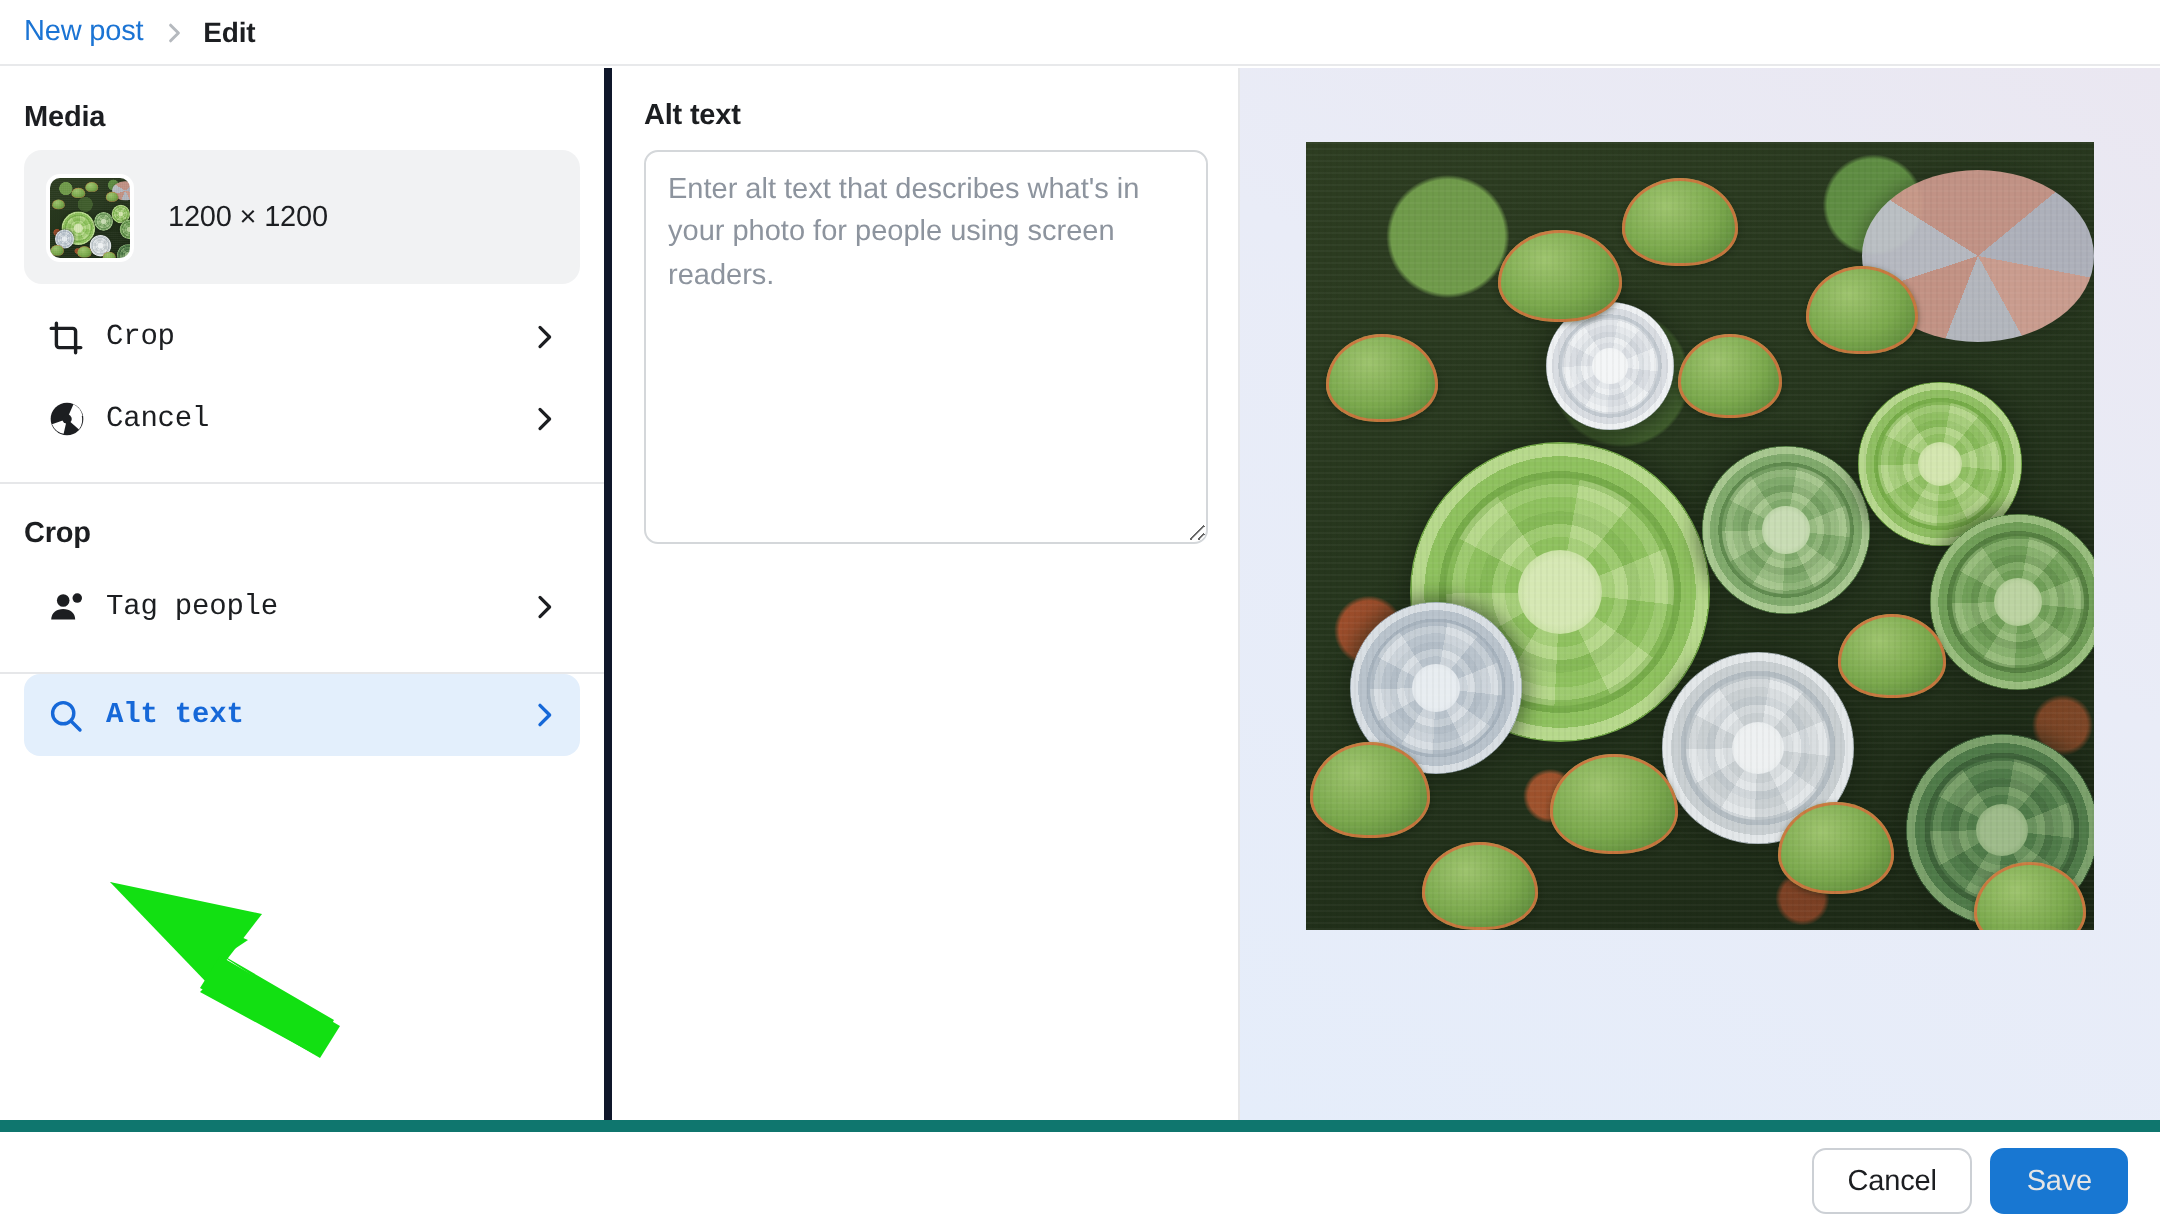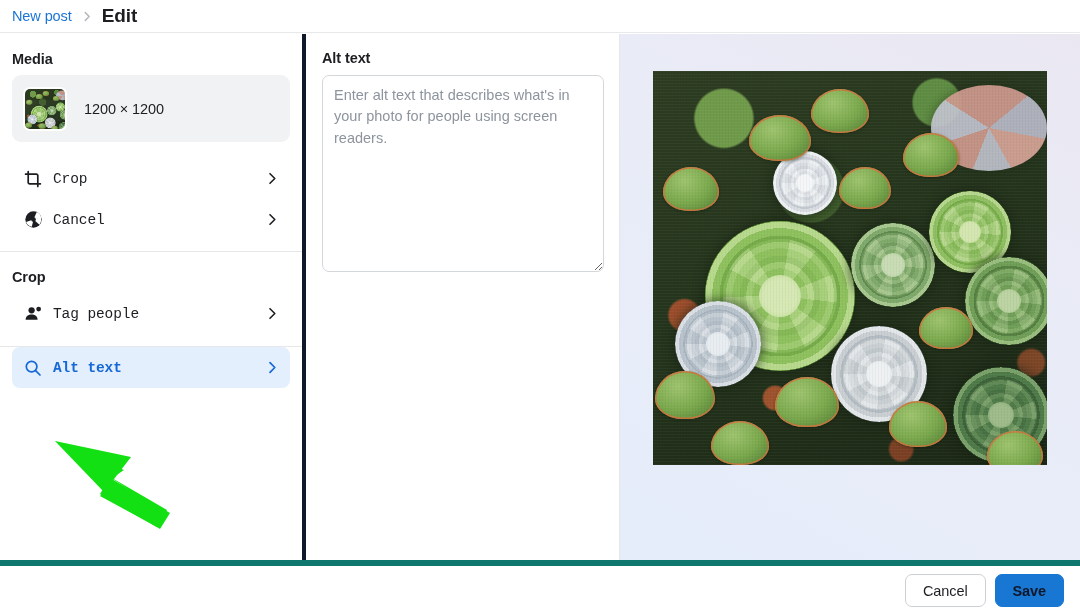--- a/index.html
+++ b/index.html
@@ -29,21 +29,21 @@
     letter-spacing: -0.1px;
   }
   .crumb-sep {
     margin: 0 9px 0 10px;
     color: #b5b9be;
     font-size: 12px;
     display: flex;
     align-items: center;
   }
   .crumb-current {
-    font-size: 19px;
+    font-size: 14px;
     font-weight: bold;
     color: #1c1e21;
     letter-spacing: -0.1px;
   }
 
   
   .body-area {
     position: absolute;
     top: 34px; left: 0;
     width: 1080px; height: 526px;
@@ -72,21 +72,21 @@
     letter-spacing: -0.1px;
   }
 
   .media-card {
     background: #f1f2f3;
     border-radius: 9px;
     height: 67px;
     display: flex;
     align-items: center;
     padding: 0 11px;
-    margin-bottom: 16px;
+    margin-bottom: 6px;
     cursor: pointer;
   }
   .thumb {
     width: 44px; height: 44px;
     border-radius: 7px;
     border: 2px solid #ffffff;
     overflow: hidden;
     flex: 0 0 auto;
     position: relative;
   }
@@ -289,22 +289,22 @@
   }
   .btn-cancel {
     background: #fff;
     border: 1px solid #ccd0d5;
     color: #1c1e21;
     margin-right: 9px;
   }
   .btn-save {
     background: #1877d2;
     border: 1px solid #1877d2;
-    color: #0f172a;
-    font-weight: bold;
+    color: #e5e5e5;
+    font-weight: normal;
   }
 
   
   .annot-arrow {
     position: absolute;
     left: 0; top: 0;
     width: 1080px; height: 615px;
     pointer-events: none;
   }
 </style>

